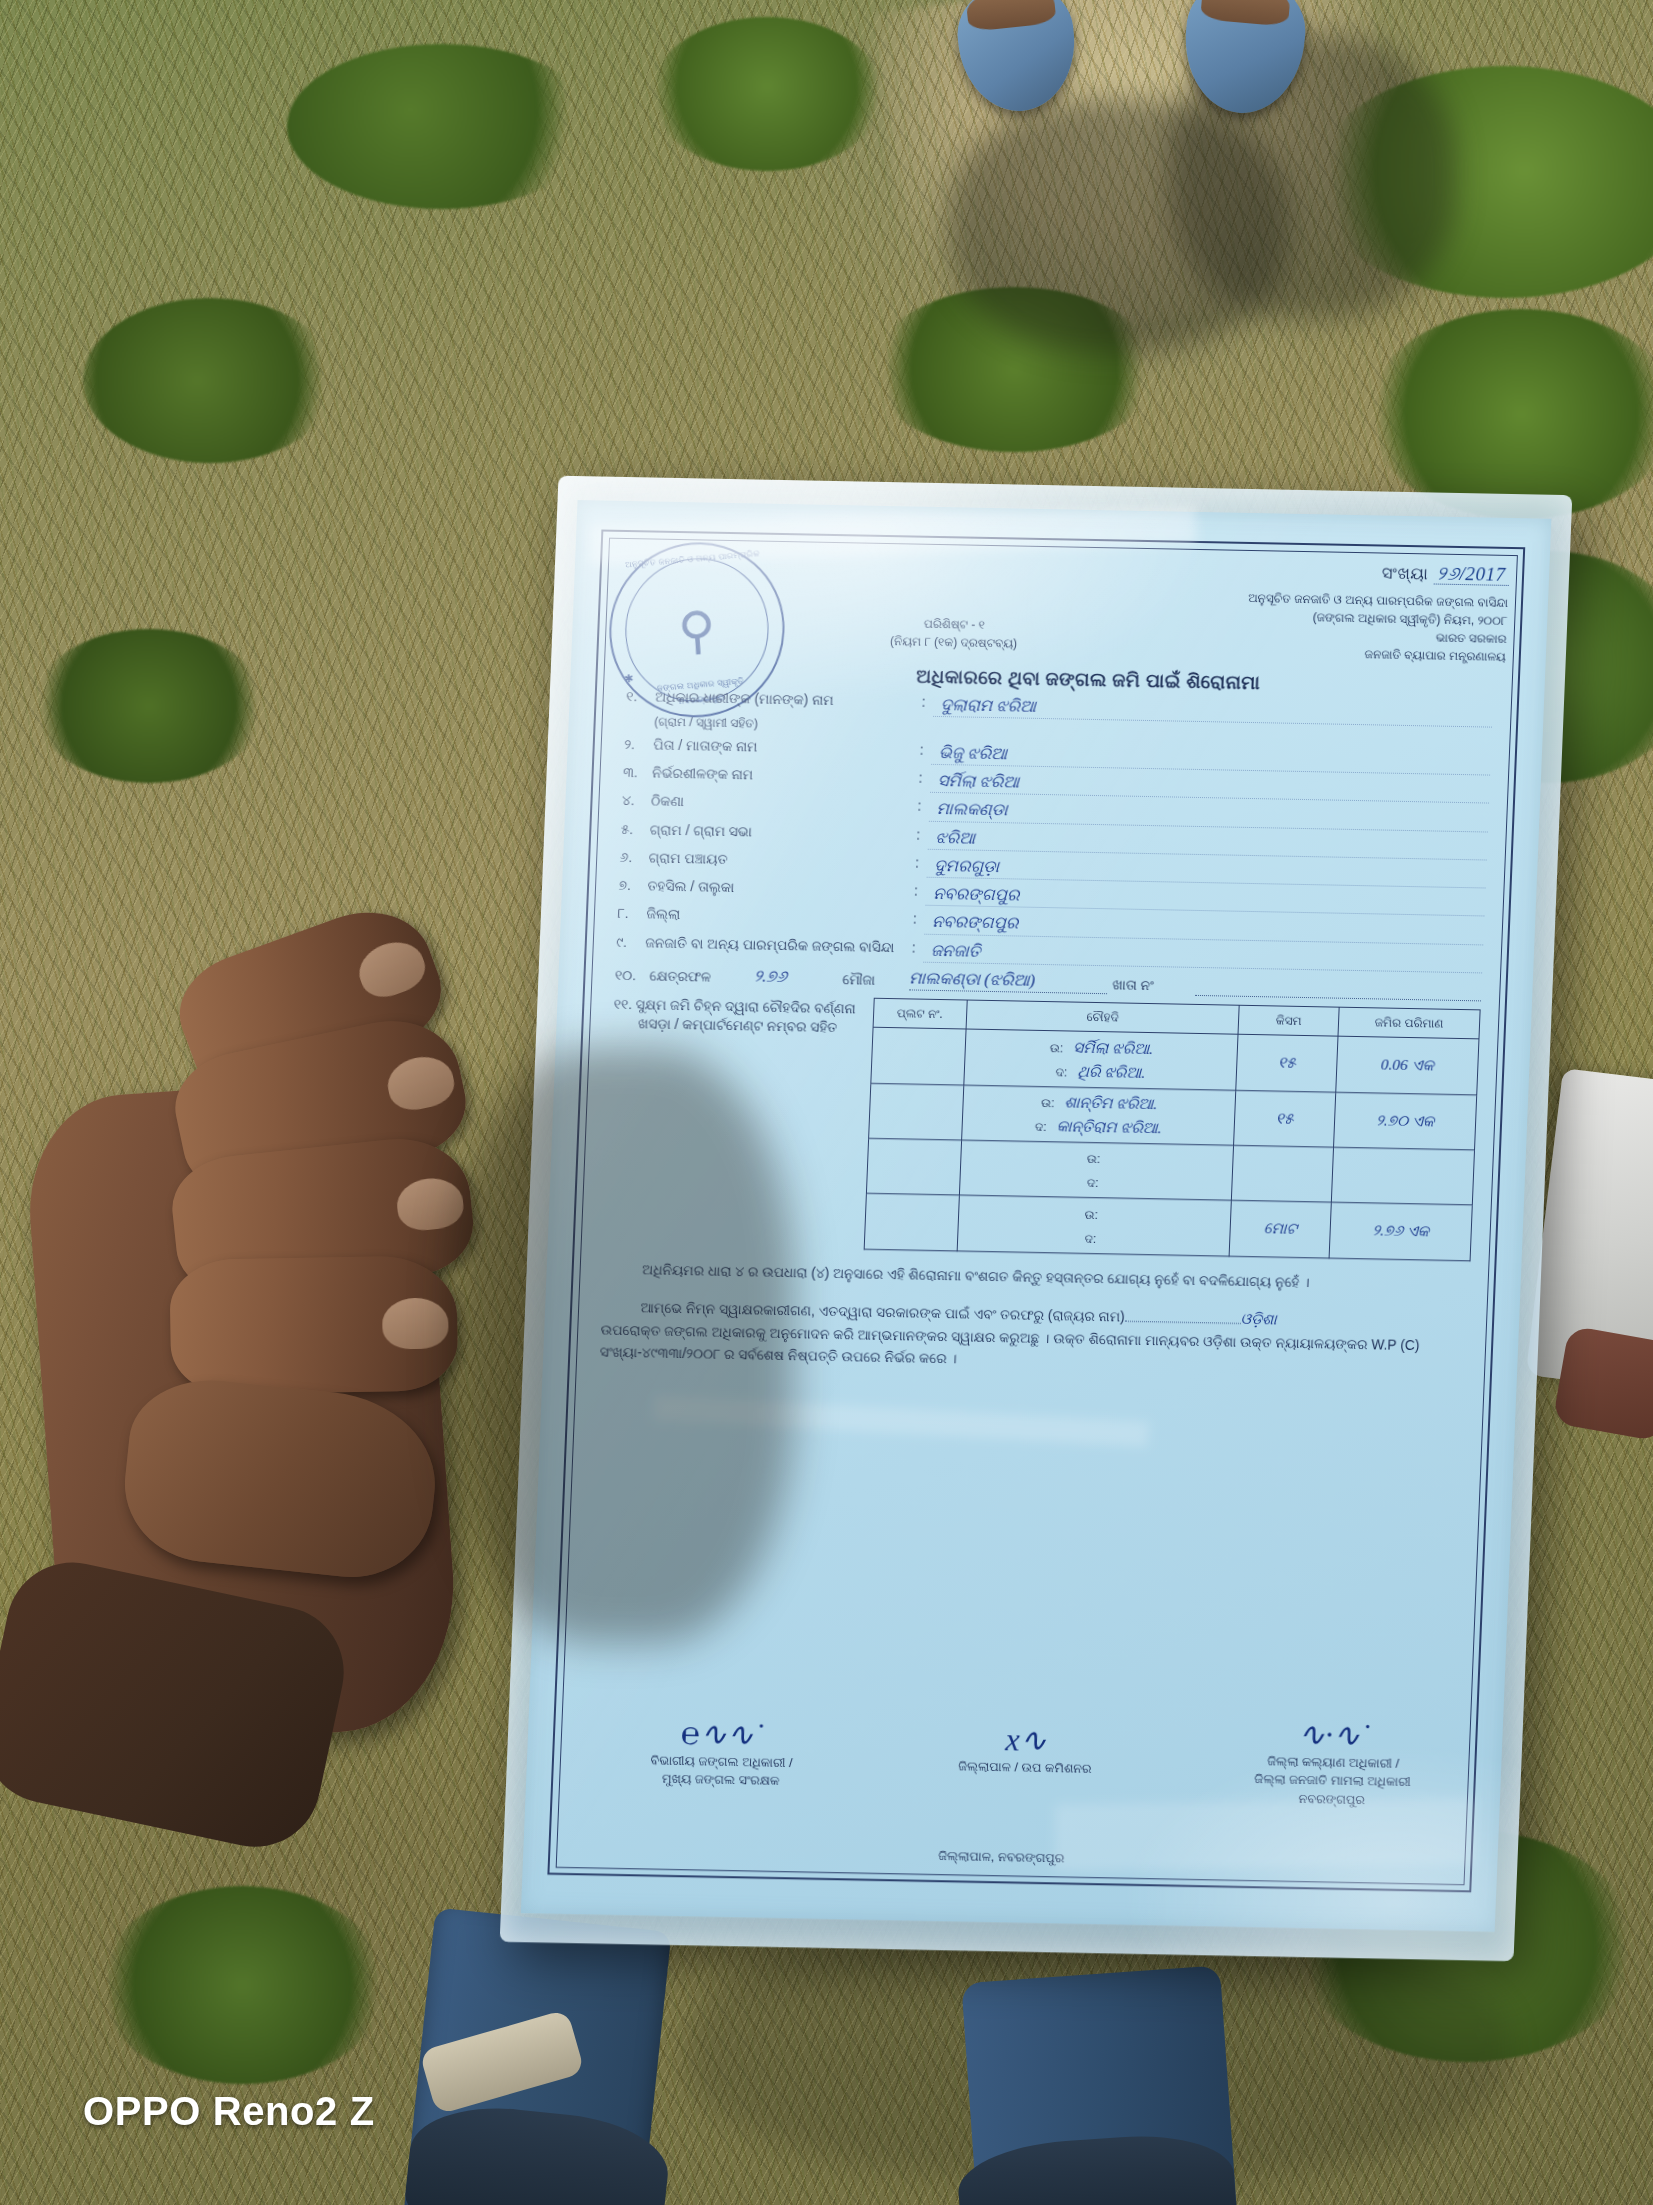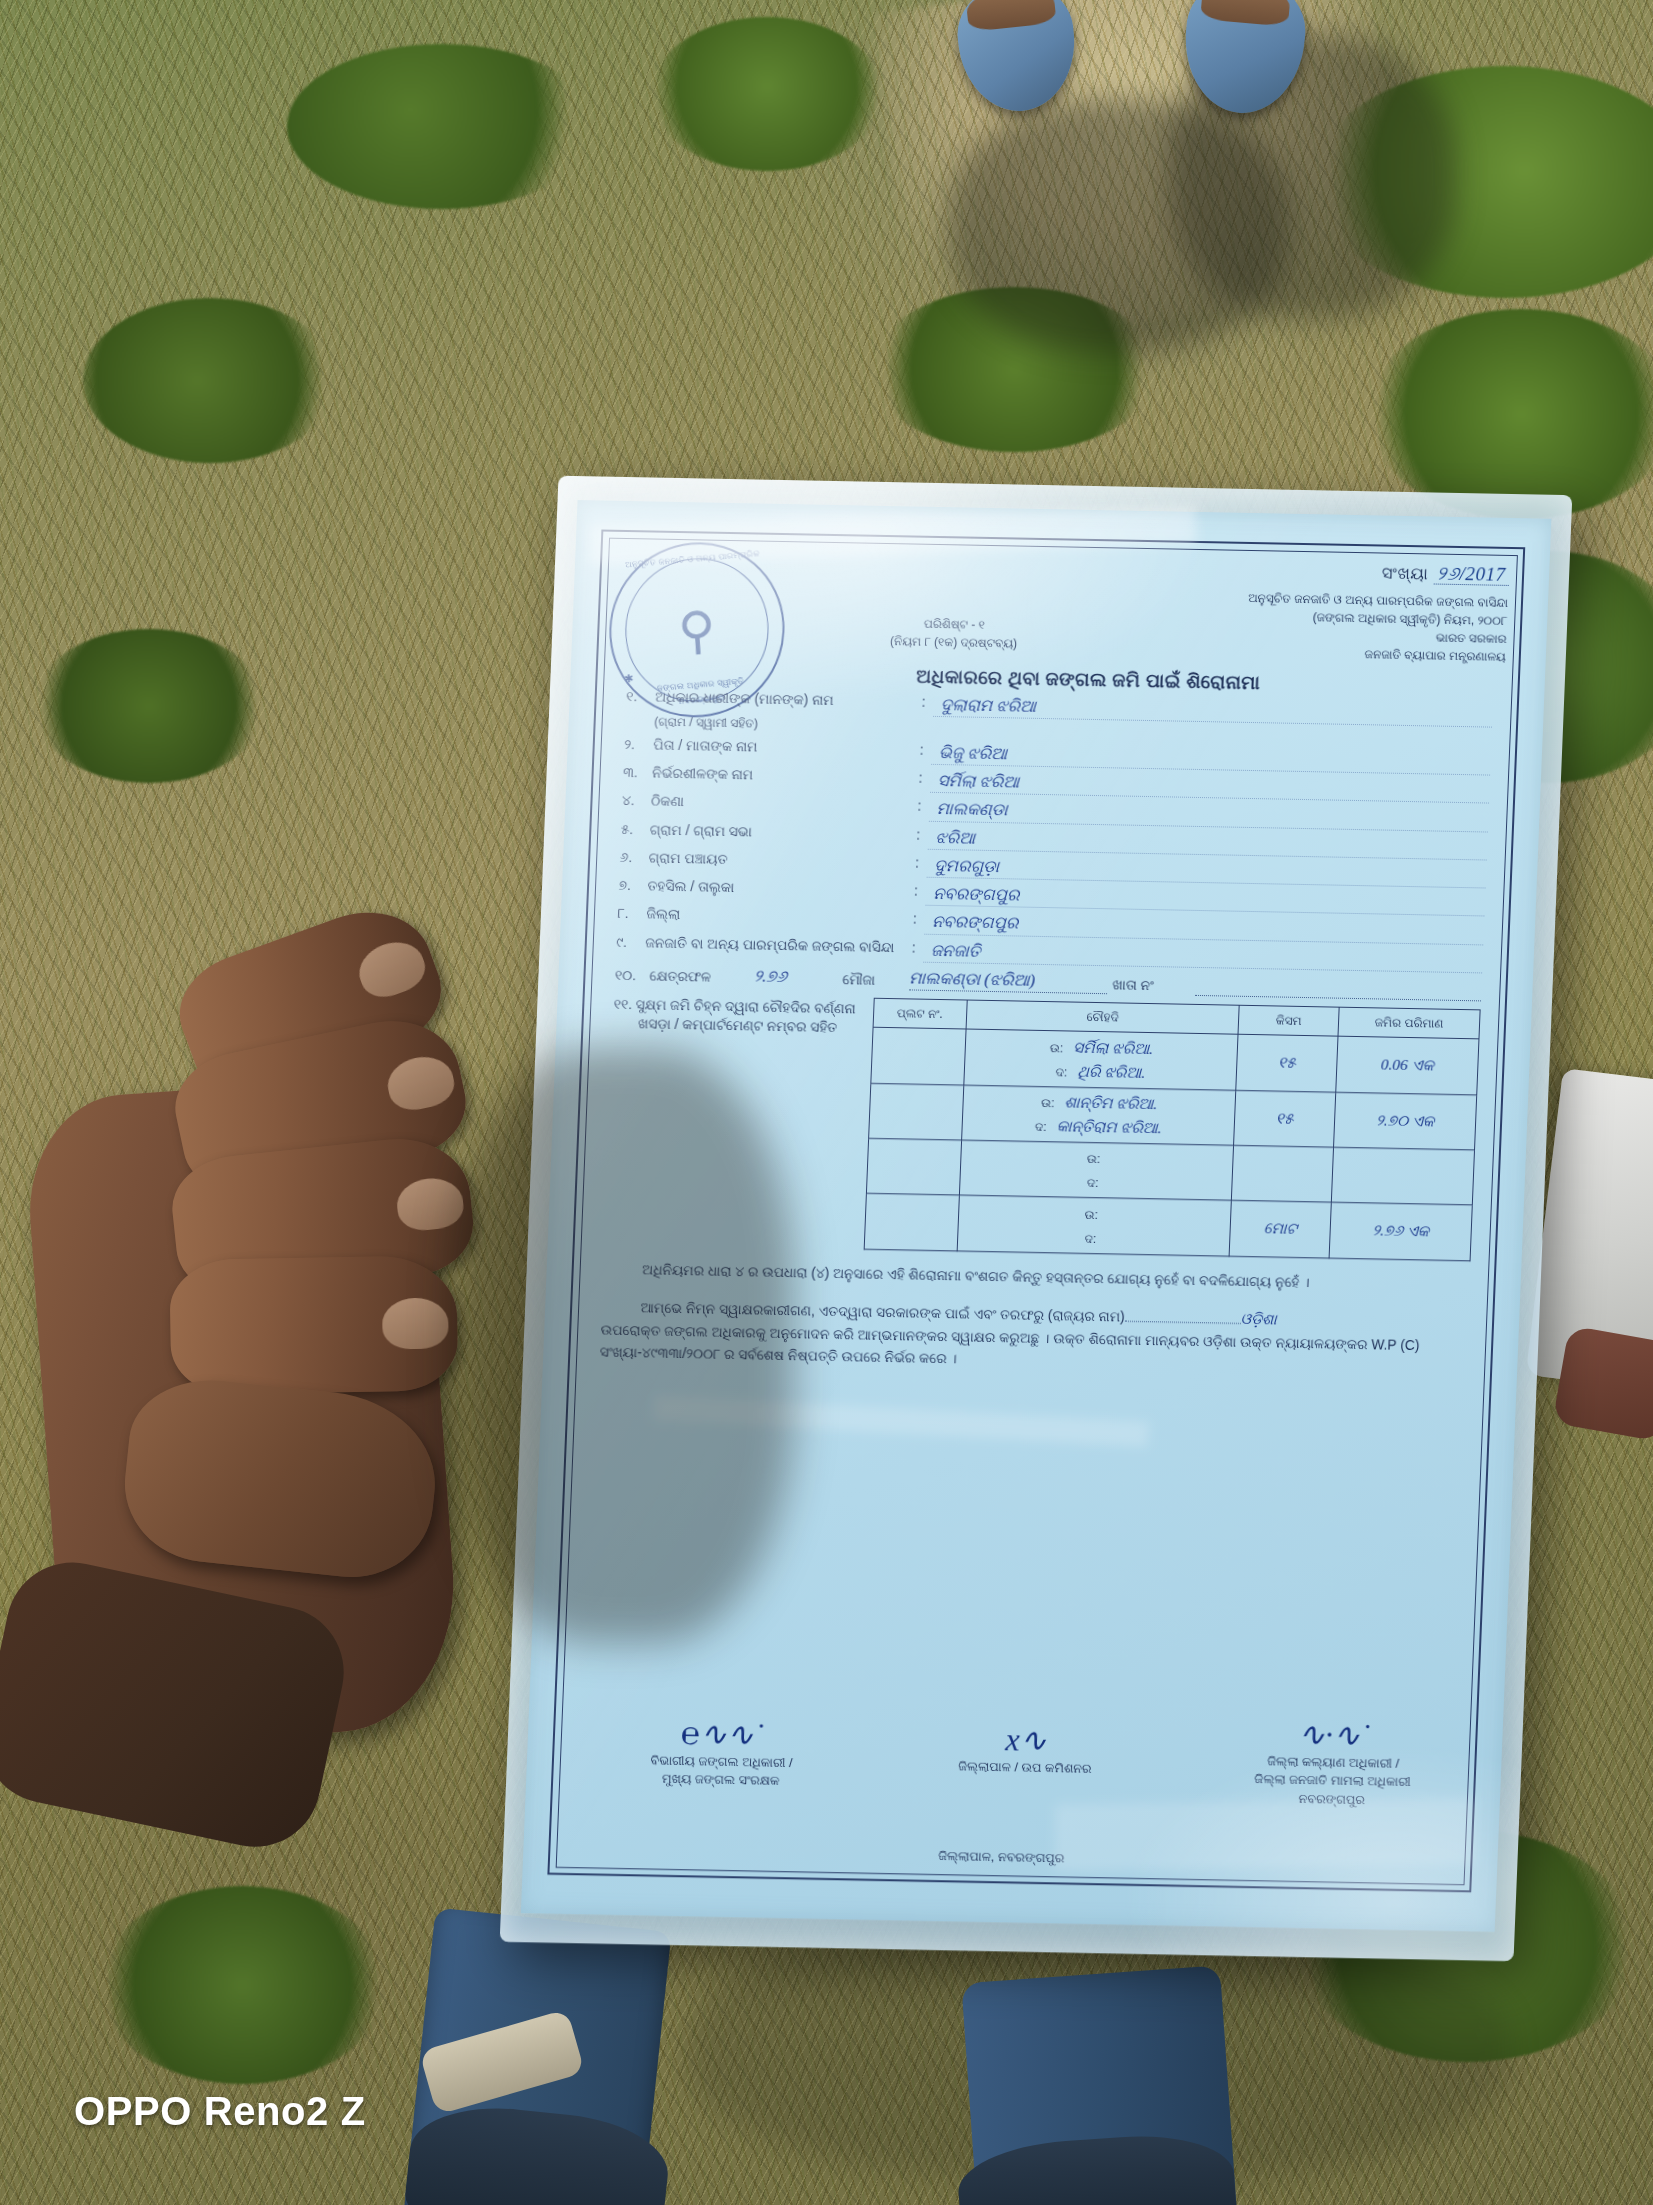--- a/index.html
+++ b/index.html
@@ -470,21 +470,21 @@
     position: absolute;
     background: rgba(255,255,255,0.35);
     filter: blur(5.5px);
     z-index: 25;
     pointer-events: none;
   }
 
   
   #watermark {
     position: absolute;
-    left: 74px;
+    left: 83px;
     top: 2089px;
     color: #fff;
     font-size: 40px;
     font-weight: bold;
     letter-spacing: 0.6px;
     text-shadow: 0 1.7px 5.5px rgba(0,0,0,0.55);
     z-index: 60;
   }
 </style>
 </head>

